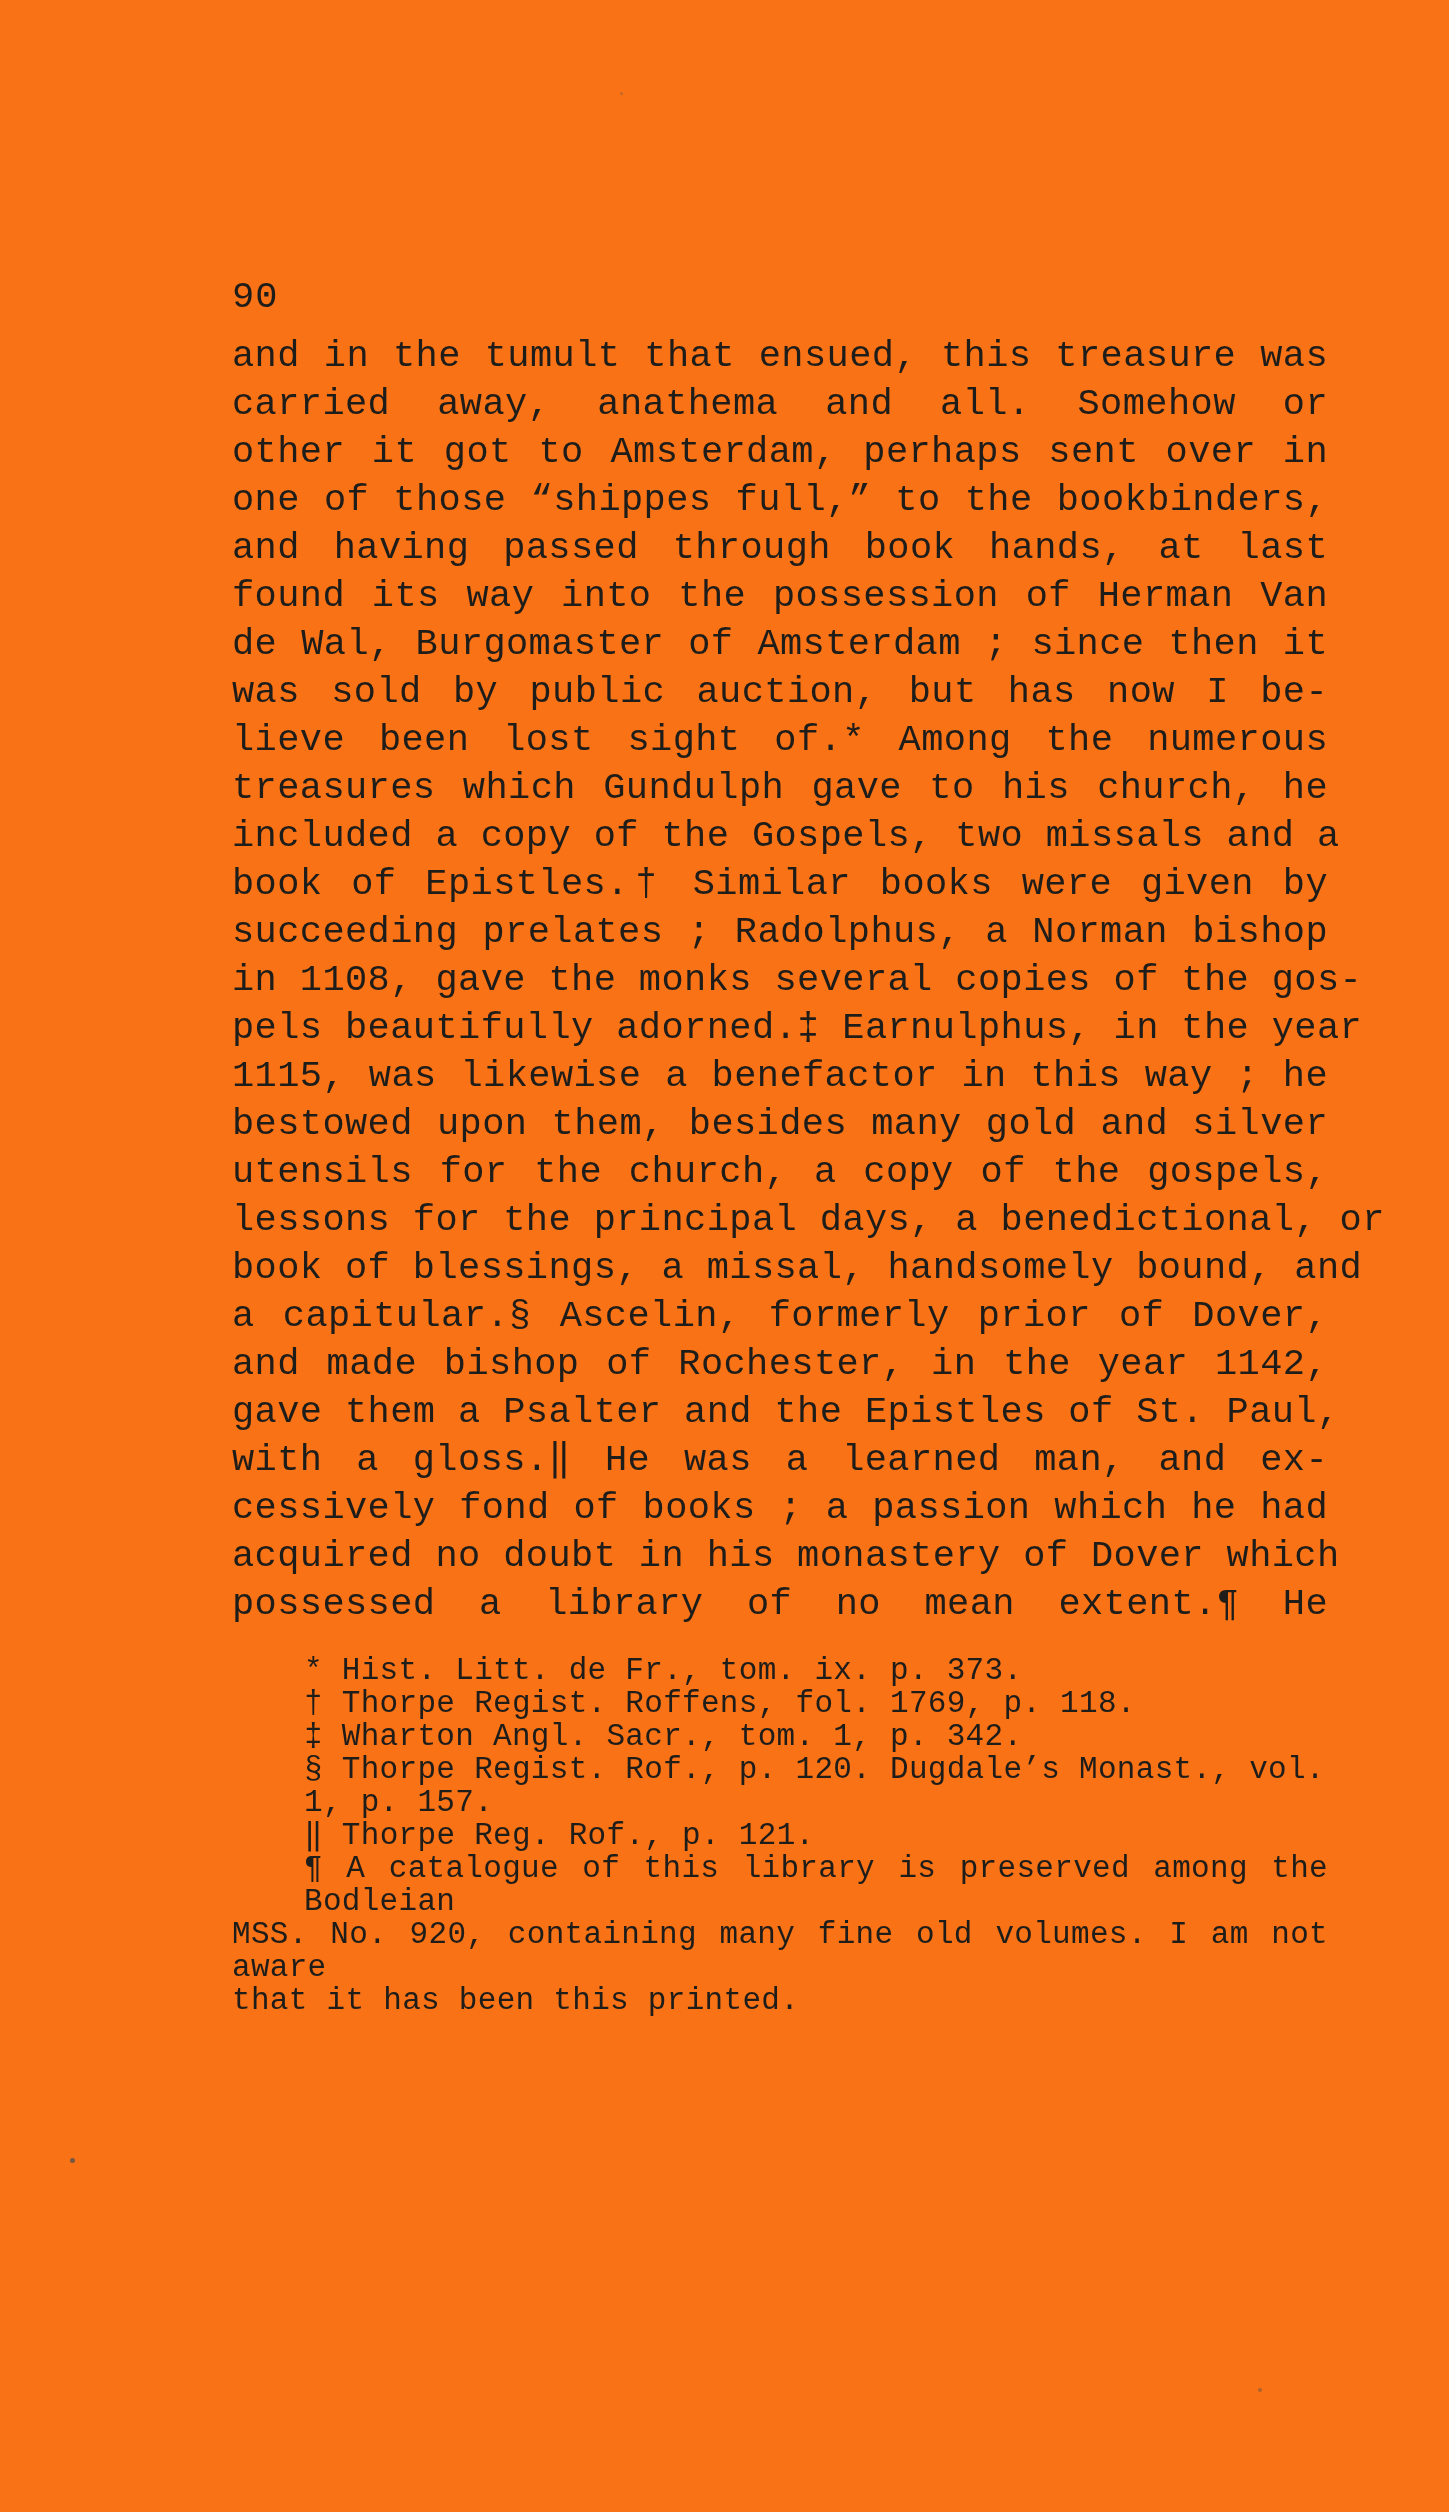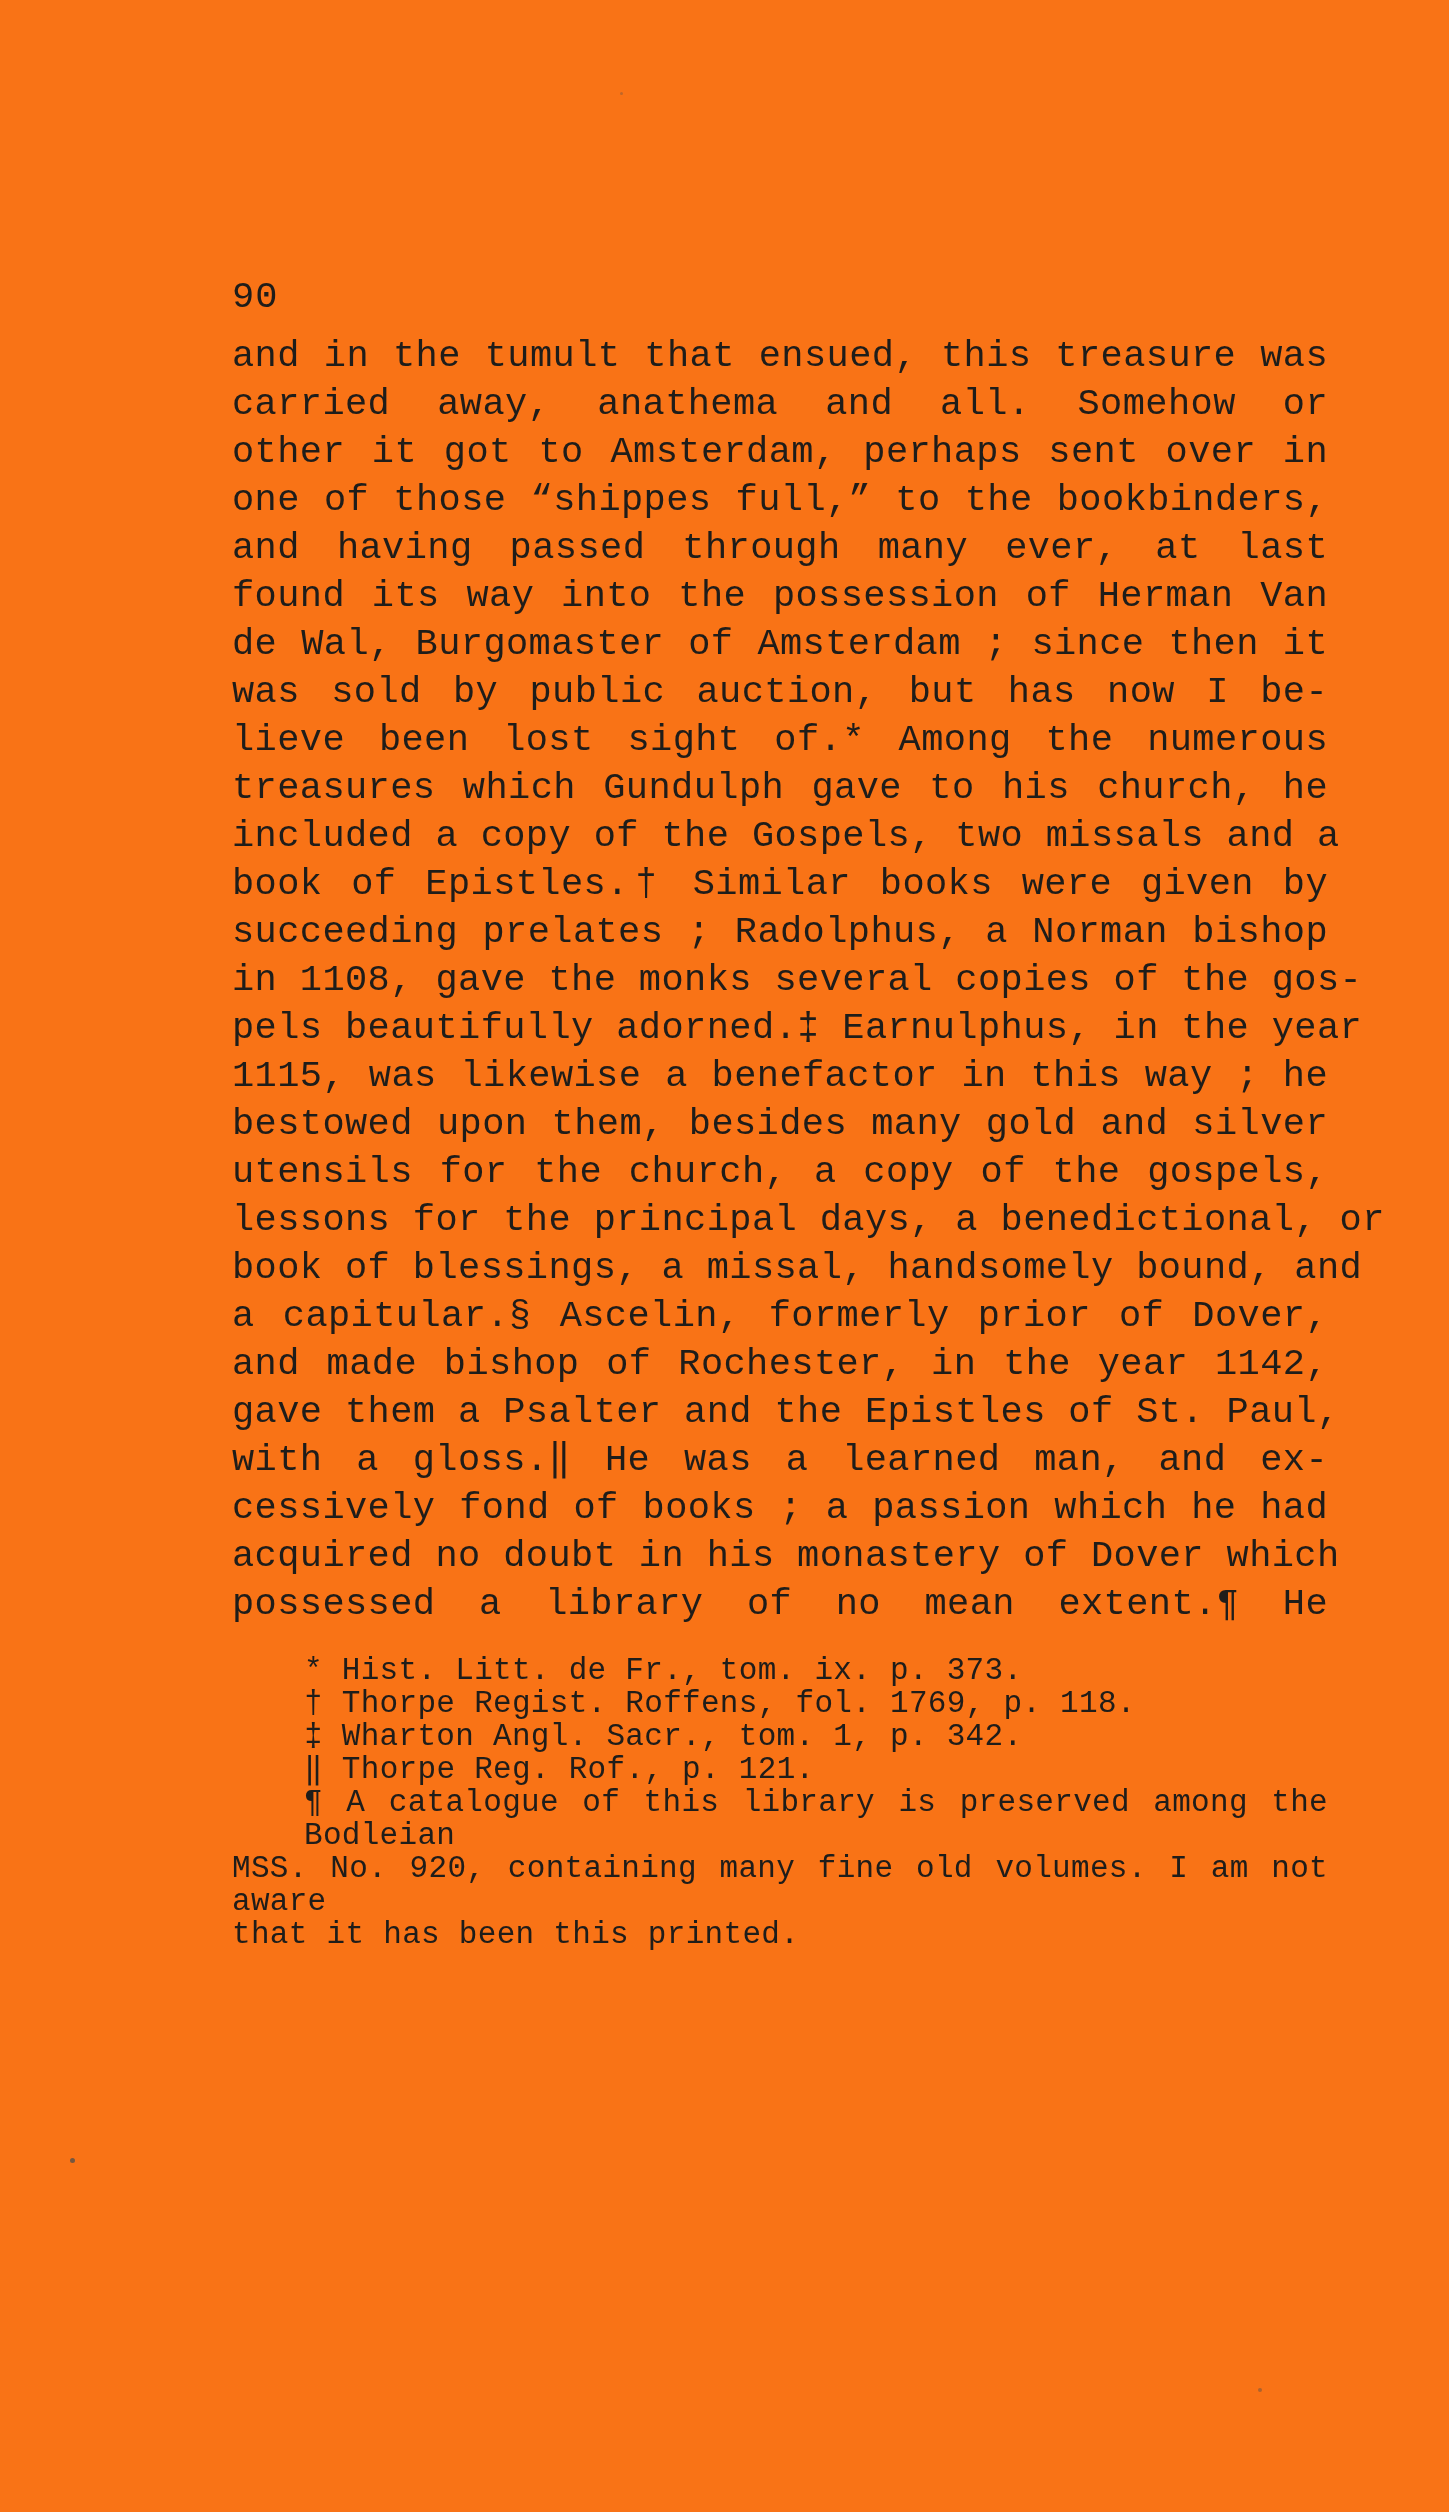--- a/index.html
+++ b/index.html
@@ -82,21 +82,21 @@
   <div class="running-header">
     <span class="folio">90</span>
   </div>
 
   <div class="text-block">
     <div class="body-text">
         <div class="bline">and in the tumult that ensued, this treasure was</div>
         <div class="bline">carried away, anathema and all.  Somehow or</div>
         <div class="bline">other it got to Amsterdam, perhaps sent over in</div>
         <div class="bline">one of those “shippes full,” to the bookbinders,</div>
-        <div class="bline">and having passed through many ever, at last</div>
+        <div class="bline">and having passed through book hands, at last</div>
         <div class="bline">found its way into the possession of Herman Van</div>
         <div class="bline">de Wal, Burgomaster of Amsterdam ; since then it</div>
         <div class="bline">was sold by public auction, but has now I be-</div>
         <div class="bline">lieve been lost sight of.*  Among the numerous</div>
         <div class="bline">treasures which Gundulph gave to his church, he</div>
         <div class="bline">included a copy of the Gospels, two missals and a</div>
         <div class="bline">book of Epistles.†  Similar books were given by</div>
         <div class="bline">succeeding prelates ; Radolphus, a Norman bishop</div>
         <div class="bline">in 1108, gave the monks several copies of the gos-</div>
         <div class="bline">pels beautifully adorned.‡  Earnulphus, in the year</div>
@@ -110,20 +110,21 @@
         <div class="bline">gave them a Psalter and the Epistles of St. Paul,</div>
         <div class="bline">with a gloss.‖  He was a learned man, and ex-</div>
         <div class="bline">cessively fond of books ; a passion which he had</div>
         <div class="bline">acquired no doubt in his monastery of Dover which</div>
         <div class="bline">possessed a library of no mean extent.¶  He</div>
       </div>
     <div class="footnotes">
         <div class="fline ind">* Hist. Litt. de Fr., tom. ix. p. 373.</div>
         <div class="fline ind">† Thorpe Regist. Roffens, fol. 1769, p. 118.</div>
         <div class="fline ind">‡ Wharton Angl. Sacr., tom. 1, p. 342.</div>
+        <div class="fline ind">§ Thorpe Regist. Rof., p. 120.  Dugdale’s Monast., vol. 1, p. 157.</div>
         <div class="fline ind">‖ Thorpe Reg. Rof., p. 121.</div>
         <div class="fline ind fj">¶ A catalogue of this library is preserved among the Bodleian</div>
         <div class="fline fj">MSS. No. 920, containing many fine old volumes.  I am not aware</div>
         <div class="fline">that it has been this printed.</div>
       </div>
   </div>
 
   <div class="speck speck-a"></div>
   <div class="speck speck-b"></div>
   <div class="speck speck-c"></div>

